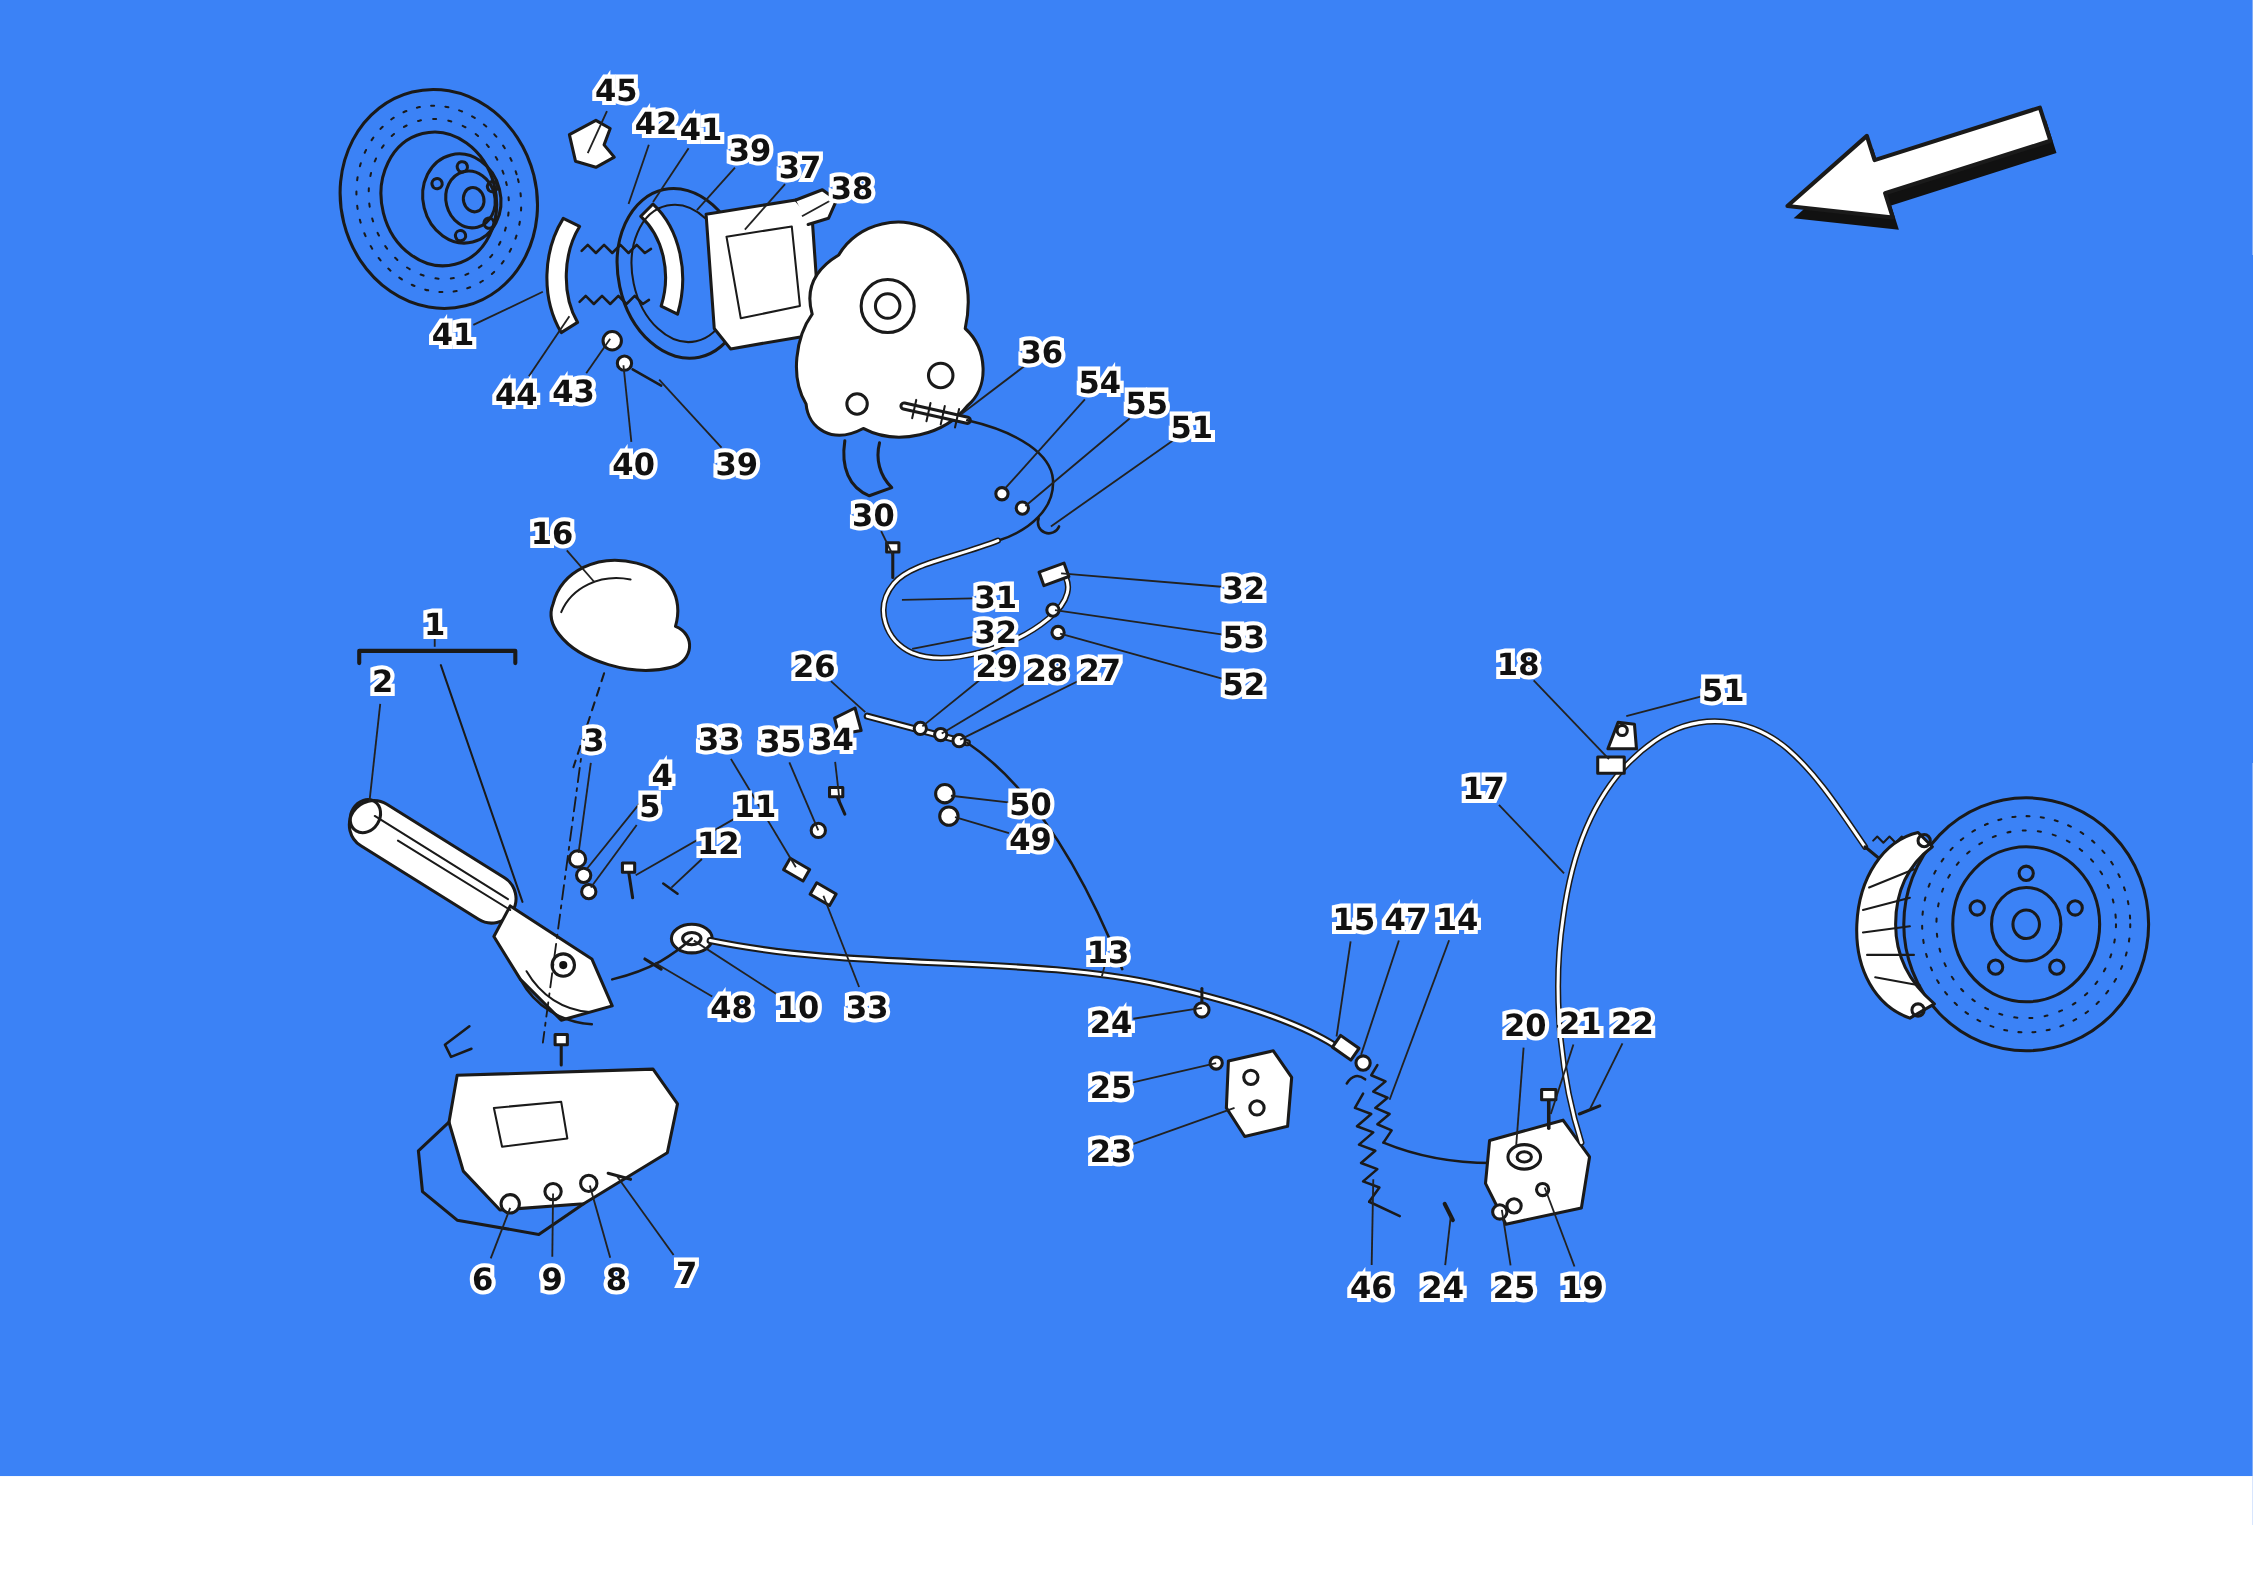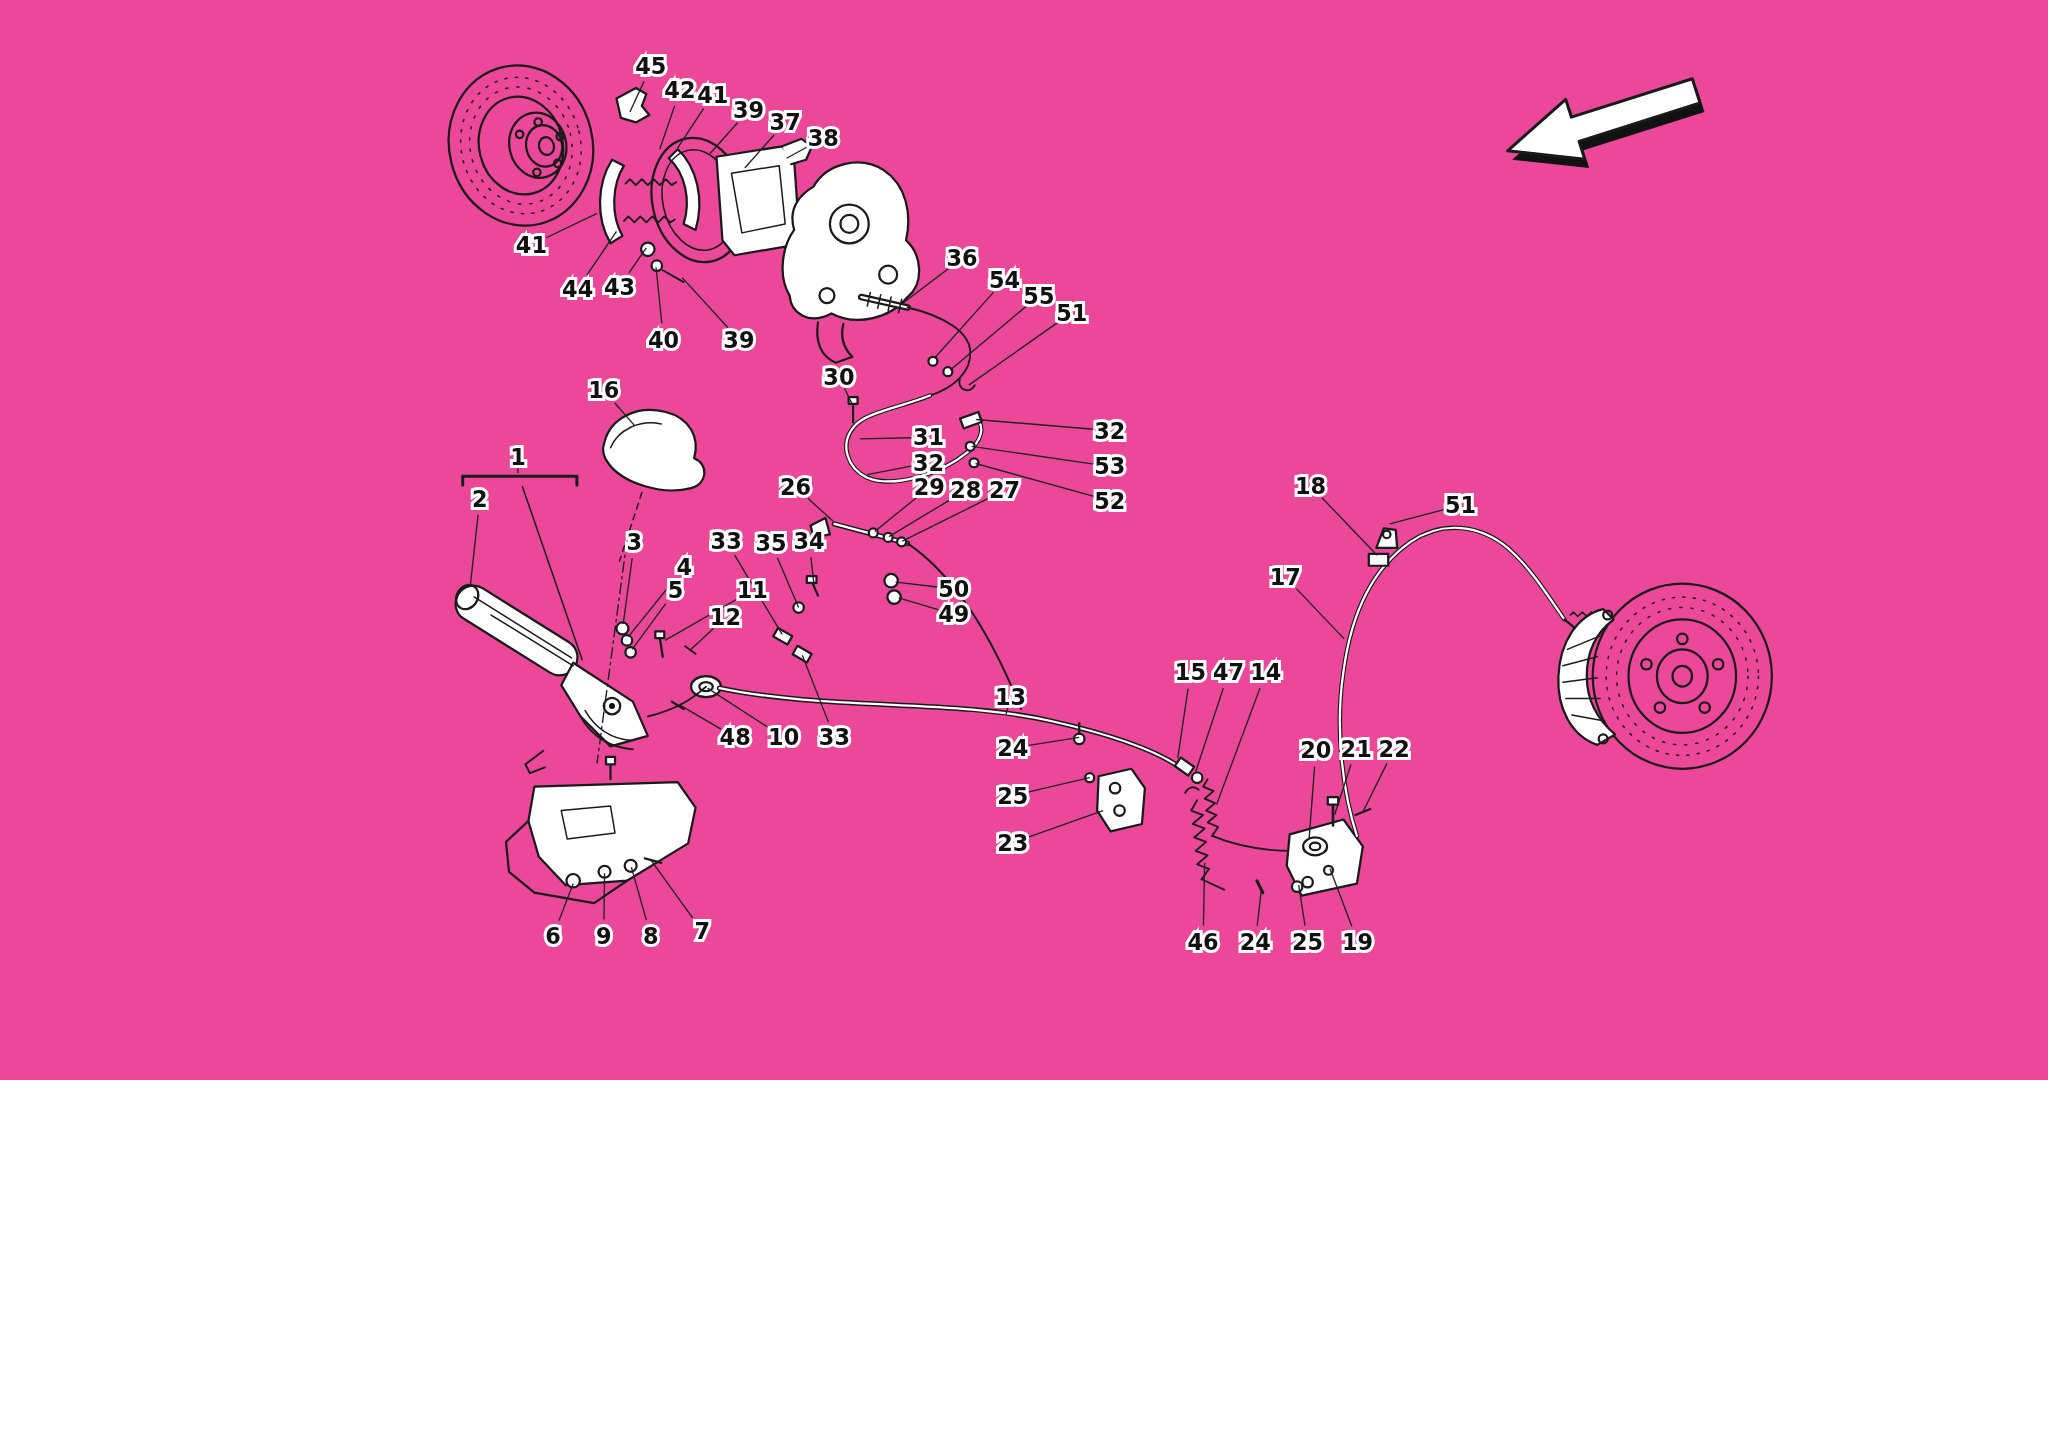--- a/index.html
+++ b/index.html
@@ -1,16 +1,16 @@
 <!DOCTYPE html>
 <html><head>
 <meta charset="utf-8">
 <style>
   html,body{margin:0;padding:0;background:#ffffff;}
-  .page{position:relative;width:2048px;height:1080px;background:#ec4899;overflow:hidden;
+  .page{position:relative;width:2048px;height:1342px;background:#3b82f6;overflow:hidden;
         font-family:"DejaVu Sans", sans-serif;}
   svg{position:absolute;left:0;top:0;width:100%;height:100%;}
   .art{stroke:#1a1a1a;fill:none;stroke-width:3;stroke-linecap:round;stroke-linejoin:round;}
   .art .fw{fill:#ffffff;}
   .art .thin{stroke-width:2;}
   .art .med{stroke-width:2.5;}
   .art .tube{stroke-width:7;}
   .art .tubein{stroke:#ffffff;stroke-width:3;}
   .art .dash{stroke-dasharray:8 7;stroke-width:2;}
   .art .axis{stroke-dasharray:14 6 3 6;stroke-width:1.8;}

